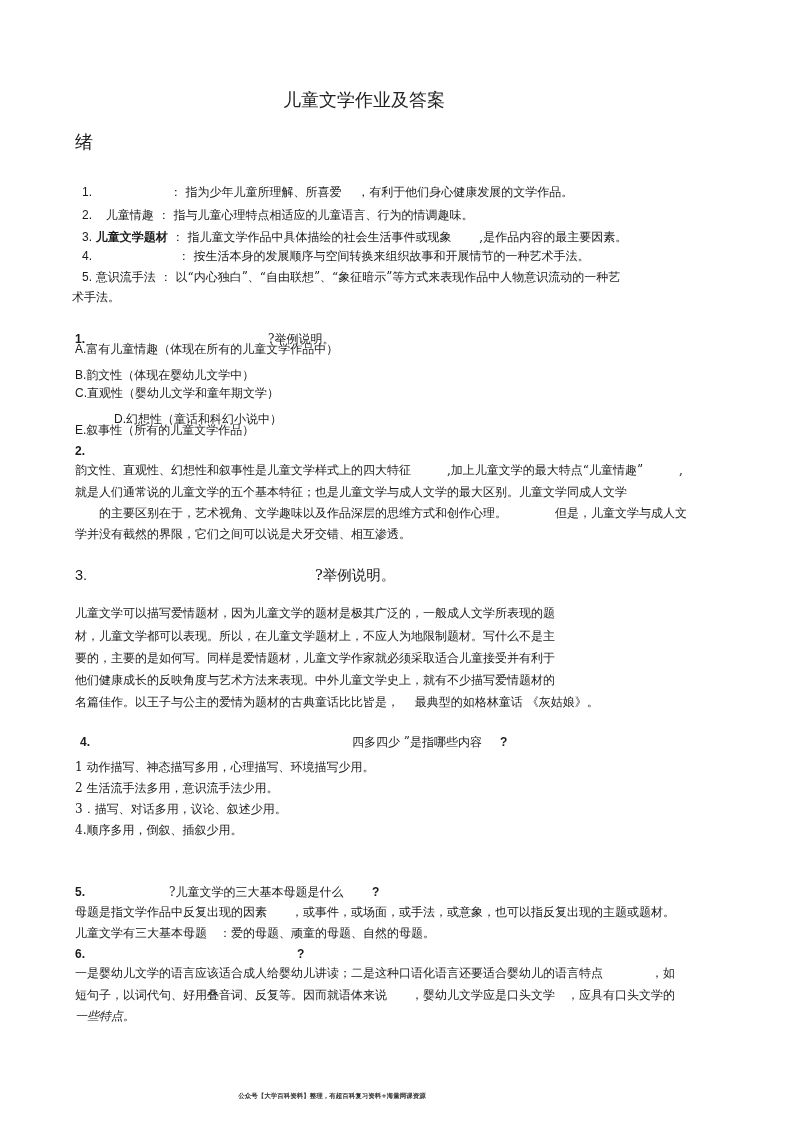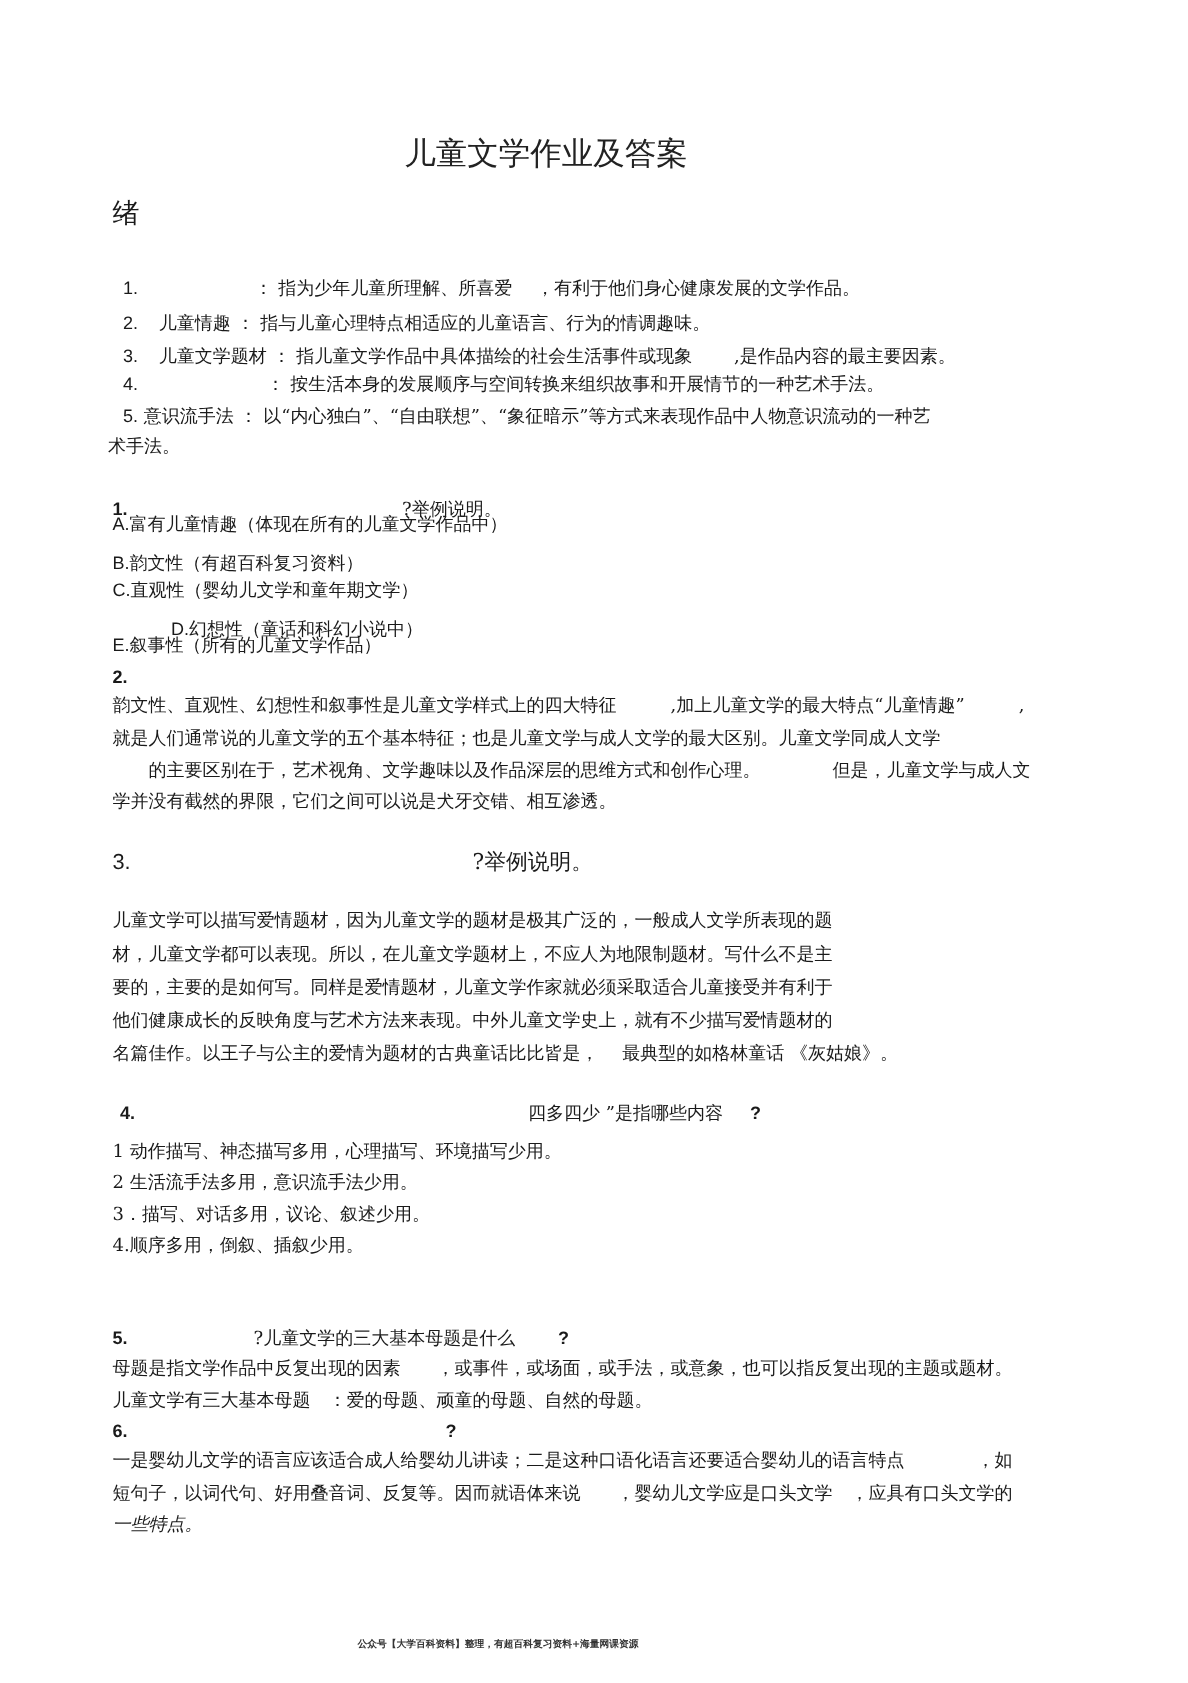--- a/index.html
+++ b/index.html
@@ -2,21 +2,21 @@
 <html><head>
 <meta charset="utf-8">
 <style>
   html, body { margin: 0; padding: 0; background: #ffffff; }
   body {
     width: 792px; height: 1122px; position: relative; overflow: hidden;
     font-family: "DejaVu Serif", "Liberation Serif", serif;
     color: #1a1a1a;
   }
   .abs { position: absolute; white-space: nowrap; }
-  .title { left: 0; width: 728px; top: 88px; text-align: center; font-size: 21px; color: #222; }
+  .title { left: 0; width: 728px; top: 88px; text-align: center; font-size: 18px; color: #222; }
   .section { left: 75px; top: 130px; font-size: 18px; }
   .sm { font-size: 12px; line-height: 14px; }
   .md { font-size: 14.5px; line-height: 18px; }
   .lg { font-size: 12px; line-height: 20px; }
   .num { font-family: "Liberation Sans", "DejaVu Sans", sans-serif; }
   .bold { font-weight: bold; }
   .footer { left: 0; width: 664px; top: 1092px; text-align: center; font-size: 6.5px; color: #333; font-weight: bold; }
 </style>
 </head>
 <body>
@@ -32,21 +32,21 @@
     <span>指为少年儿童所理解、所喜爱　 ，有利于他们身心健康发展的文学作品。</span>
   </div>
   <div class="abs sm" style="left:82px; top:208px;">
     <span class="num">2.</span>
     <span style="margin-left:10px;">儿童情趣</span>
     <span>：</span>
     <span>指与儿童心理特点相适应的儿童语言、行为的情调趣味。</span>
   </div>
   <div class="abs sm" style="left:82px; top:230px;">
     <span class="num">3.</span>
-    <span style="margin-left:10px;">儿童文学题材</span>
+    <span style="font-weight:bold;">儿童文学题材</span>
     <span>：</span>
     <span>指儿童文学作品中具体描绘的社会生活事件或现象　　 ,是作品内容的最主要因素。</span>
   </div>
   <div class="abs sm" style="left:82px; top:249px;">
     <span class="num">4.</span>
     <span style="display:inline-block;width:78px;"></span>
     <span>：</span>
     <span>按生活本身的发展顺序与空间转换来组织故事和开展情节的一种艺术手法。</span>
   </div>
   <div class="abs sm" style="left:82px; top:270px;">
@@ -60,21 +60,21 @@
 
 <div>
   <div class="abs sm" style="left:75px; top:332px;">
     <span class="num bold">1.</span>
     <span style="position:absolute; left:193px; white-space:nowrap;">?举例说明。</span>
   </div>
   <div class="abs sm" style="left:75px; top:342px;">
     <span class="num">A.</span><span>富有儿童情趣（体现在所有的儿童文学作品中）</span>
   </div>
   <div class="abs sm" style="left:75px; top:368px;">
-    <span class="num">B.</span><span>韵文性（有超百科复习资料）</span>
+    <span class="num">B.</span><span>韵文性（体现在婴幼儿文学中）</span>
   </div>
   <div class="abs sm" style="left:75px; top:386px;">
     <span class="num">C.</span><span>直观性（婴幼儿文学和童年期文学）</span>
   </div>
   <div class="abs sm" style="left:75px; top:412px;margin-left:39px;">
     <span class="num">D.</span><span>幻想性（童话和科幻小说中）</span>
   </div>
   <div class="abs sm" style="left:75px; top:423px;">
     <span class="num">E.</span><span>叙事性（所有的儿童文学作品）</span>
   </div>

